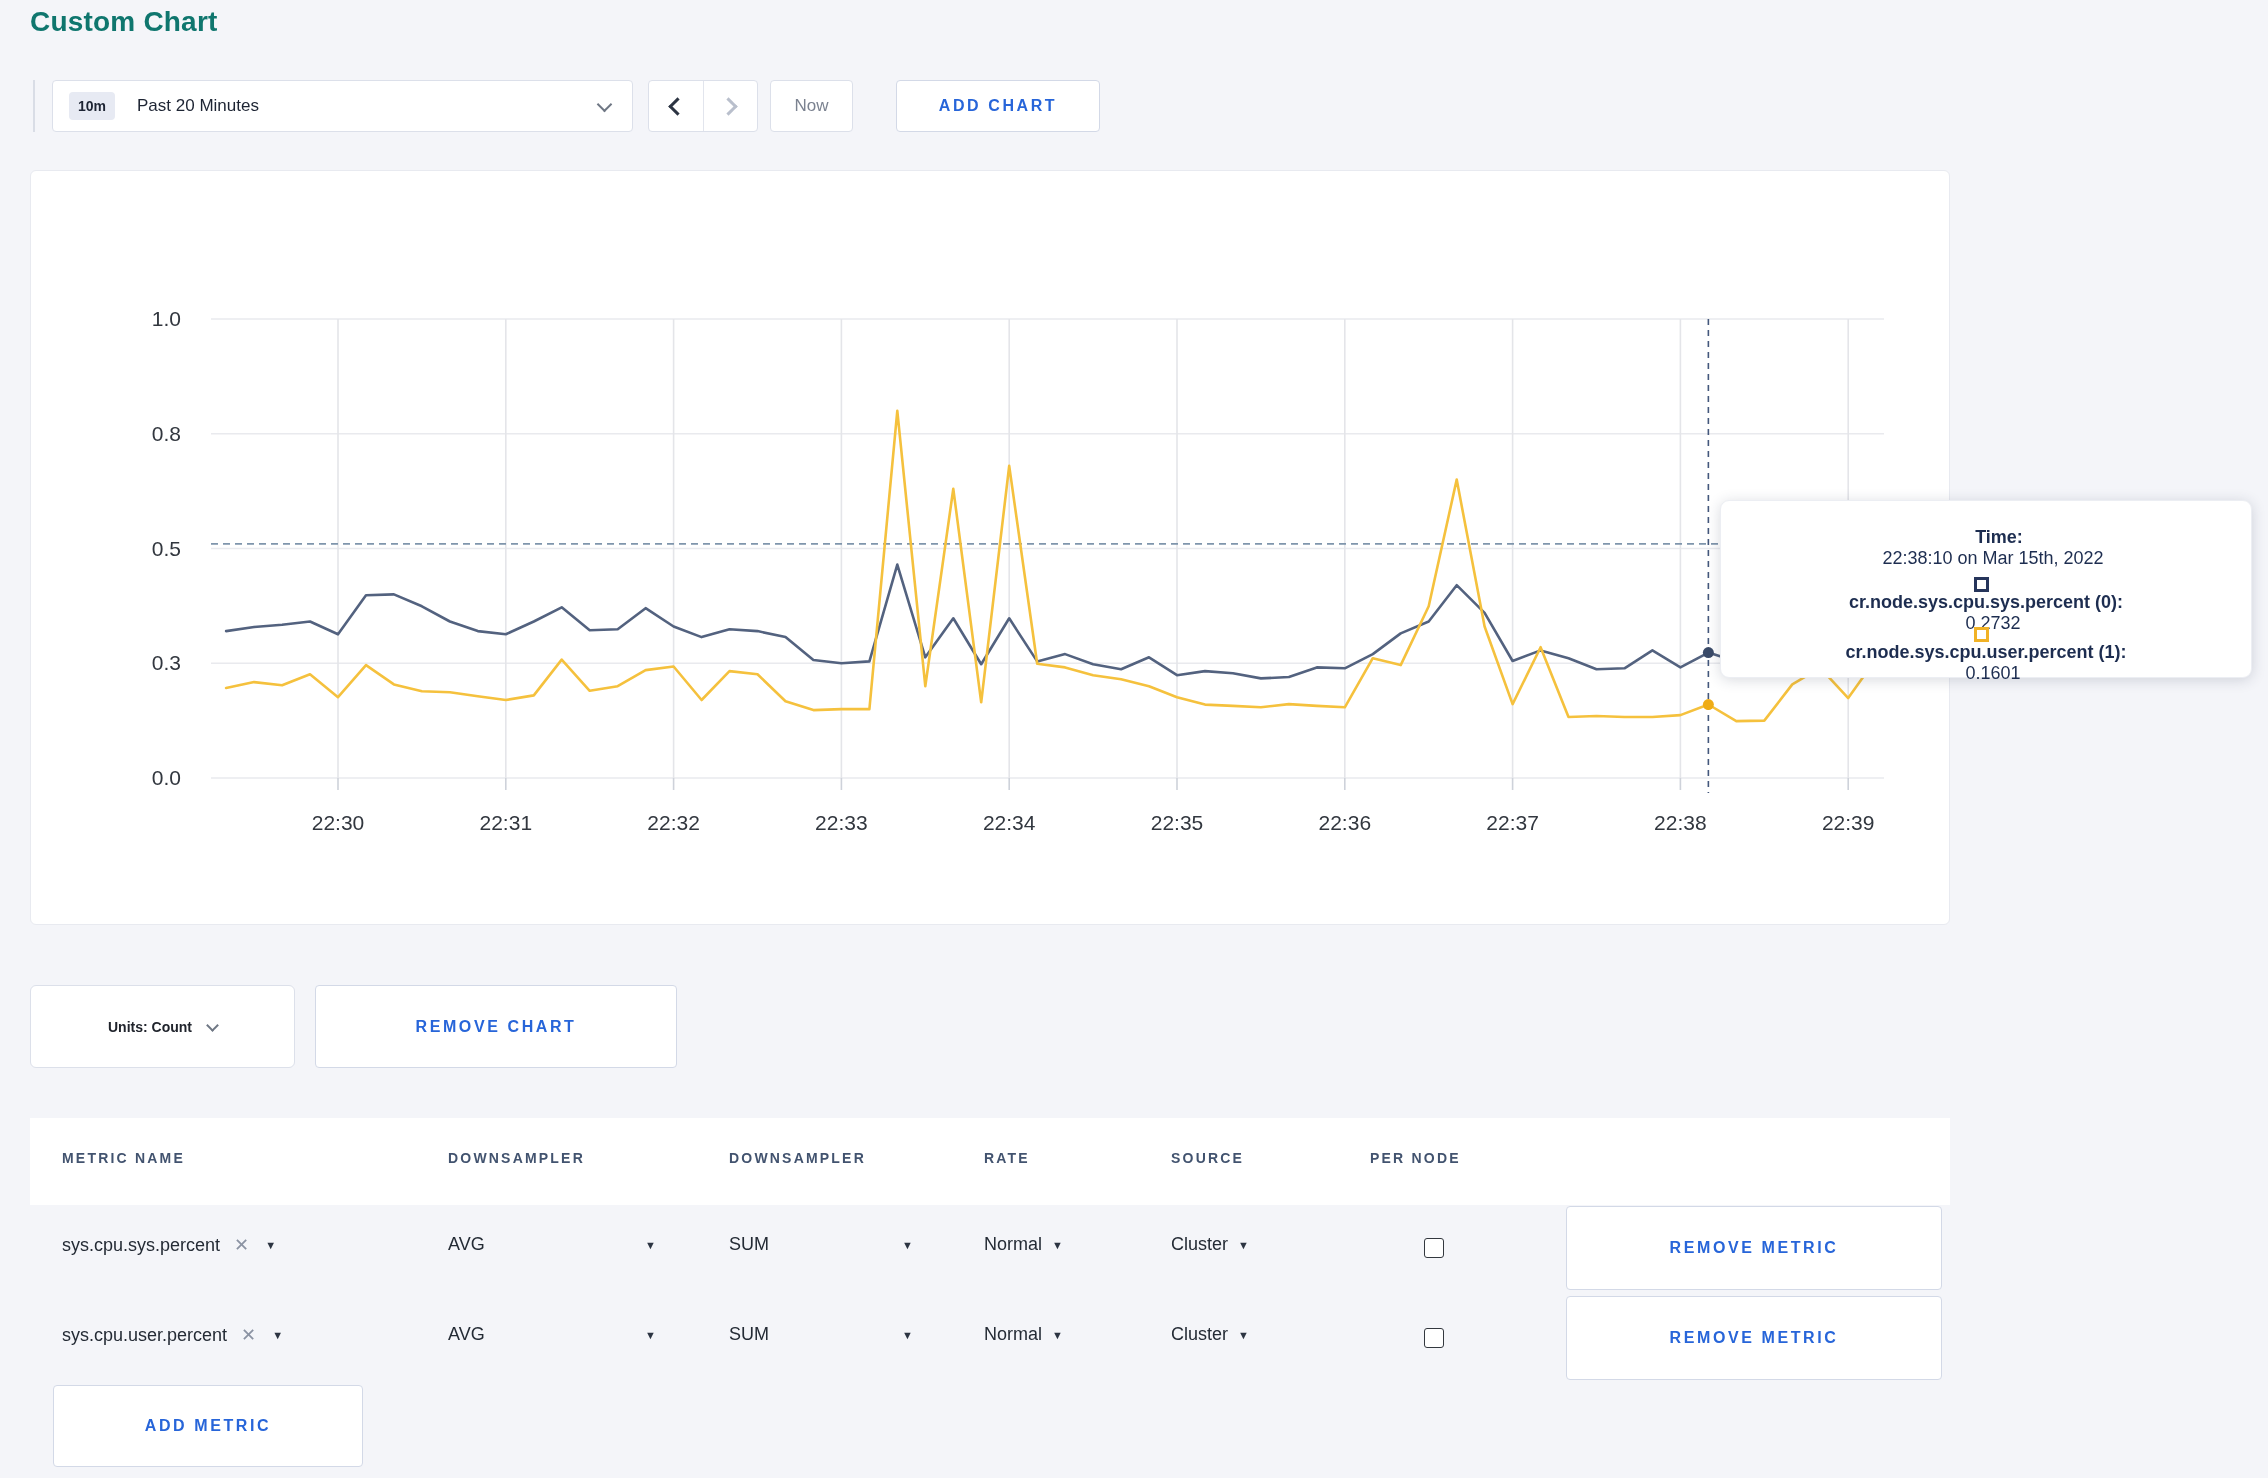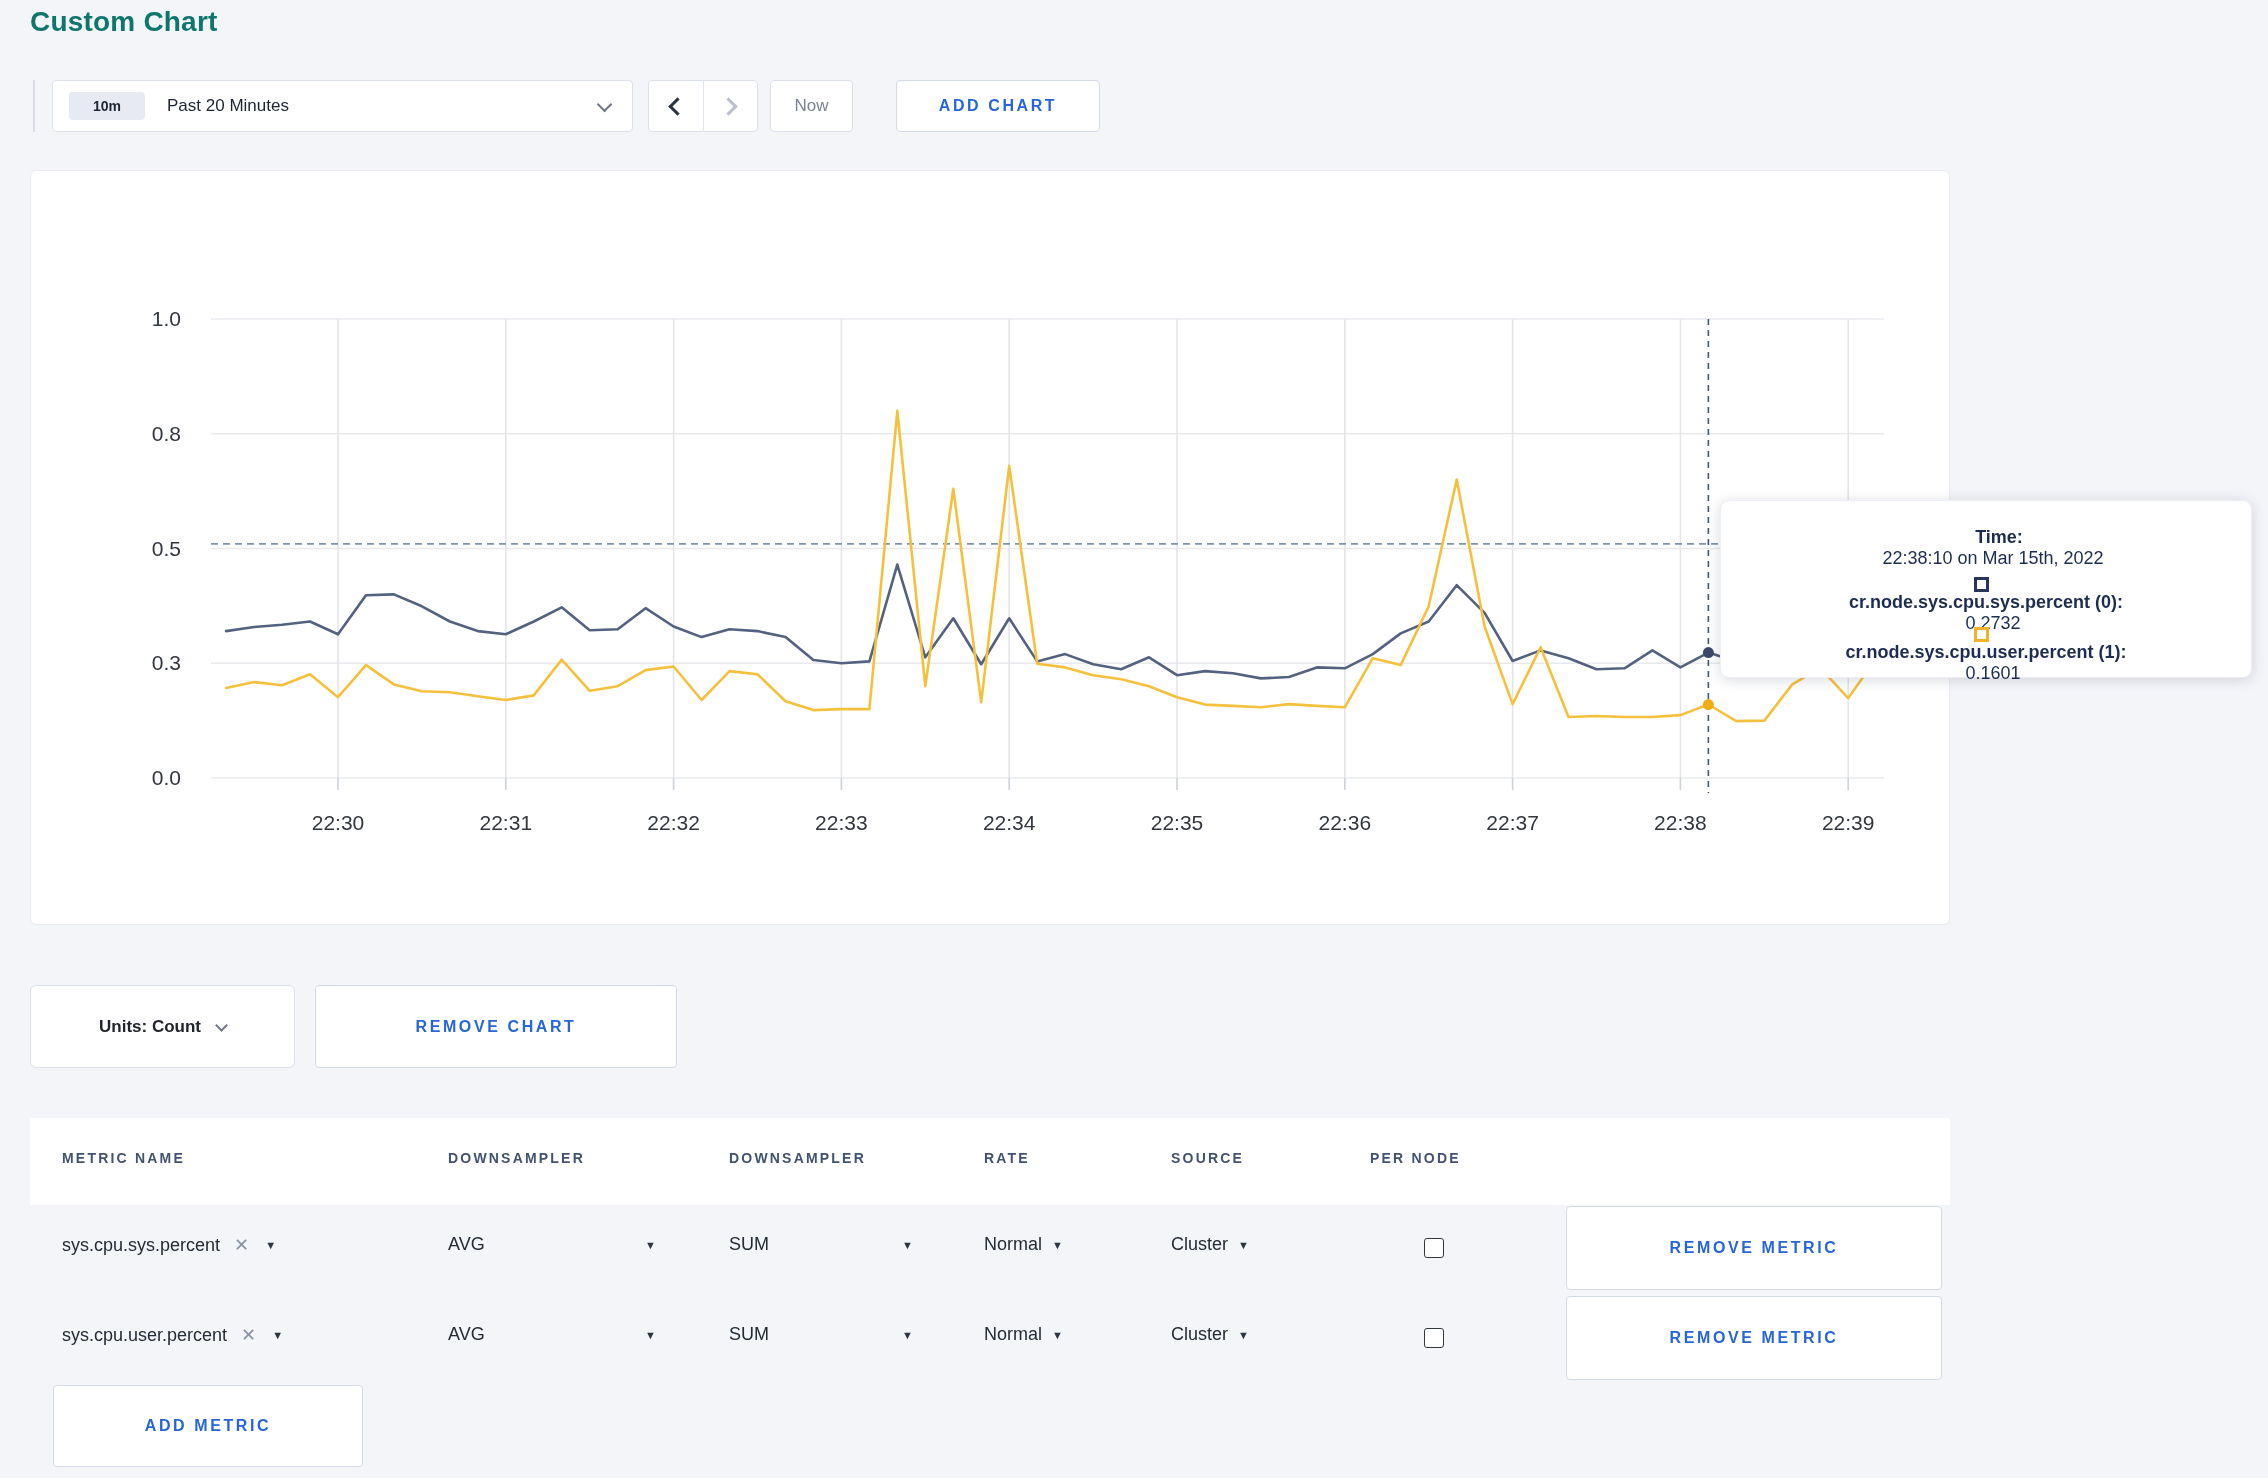--- a/index.html
+++ b/index.html
@@ -5,21 +5,21 @@
   * { margin:0; padding:0; box-sizing:border-box; }
   html,body { width:2268px; height:1478px; }
   body { background:#f4f5f9; font-family:"Liberation Sans", sans-serif; color:#242b35; position:relative; overflow:hidden; }
   .abs { position:absolute; }
 
   
   .page-title { left:30px; top:6px; font-size:28px; font-weight:600; color:#0f766e; letter-spacing:.2px; }
   .toolbar-divider { left:33px; top:80px; width:2px; height:52px; background:#d9dde6; }
   .btn { background:#fff; border:1px solid #dce0ea; border-radius:4px; display:flex; align-items:center; justify-content:center; cursor:pointer; }
   .time-select { left:52px; top:80px; width:581px; height:52px; justify-content:flex-start; padding:0 22px 0 16px; }
-  .tw-badge { background:#e7eaf3; border-radius:4px; font-size:14px; font-weight:bold; color:#1d2433; padding:6px 24px; }
+  .tw-badge { background:#e7eaf3; border-radius:4px; font-size:14px; font-weight:bold; color:#1d2433; padding:6px 9px; }
   .tw-label { font-size:17px; color:#1d2433; margin-left:22px; }
   .chev { width:11px; height:11px; border-left:2.5px solid #6f7784; border-bottom:2.5px solid #6f7784; transform:rotate(-45deg); }
   .time-select .chev { margin-left:auto; margin-top:-4px; }
   .arrows { left:648px; top:80px; width:110px; height:52px; padding:0; }
   .arrow-half { flex:1; height:100%; display:flex; align-items:center; justify-content:center; }
   .arrow-half + .arrow-half { border-left:1px solid #e2e5ed; }
   .chev-left  { width:13px; height:13px; border-left:3.5px solid #2c3442; border-bottom:3.5px solid #2c3442; transform:rotate(45deg); margin-left:4px; }
   .chev-right { width:13px; height:13px; border-left:3px solid #b9bfcc; border-bottom:3px solid #b9bfcc; transform:rotate(225deg); margin-right:4px; }
   .now-btn { left:770px; top:80px; width:83px; height:52px; font-size:17px; color:#7b8290; }
   .blue-btn { color:#2765d9; font-size:16px; font-weight:bold; letter-spacing:2.6px; border:1px solid #d3d9e7; }
@@ -33,21 +33,21 @@
   .tooltip { left:1720px; top:500px; width:532px; height:178px; background:#fff; border-radius:9px;
              box-shadow:0 2px 14px rgba(40,50,80,.18); border:1px solid #eceef3; z-index:5; padding:26px 24px 0 24px; }
   .tt-row { display:flex; align-items:center; height:34px; margin-bottom:16px; font-size:18px; color:#1d2d50;flex-direction:column; }
   .tt-time-label { font-weight:bold; margin-left:26px; }
   .tt-time-value { margin-left:14px; }
   .tt-swatch { width:15px; height:15px; border:3px solid; background:#fff; margin-right:10px; flex:none; }
   .tt-name { font-weight:bold; }
   .tt-val { margin-left:14px; }
 
   
-  .units-btn { left:30px; top:985px; width:265px; height:83px; border-radius:6px; font-size:17px; font-weight:bold; color:#20242c; gap:16px; }
+  .units-btn { left:30px; top:985px; width:265px; height:83px; border-radius:6px; font-size:14px; font-weight:bold; color:#20242c; gap:16px; }
   .units-btn .chev { width:9px; height:9px; margin-top:-3px; }
   .remove-chart { left:315px; top:985px; width:362px; height:83px; }
 
   
   .table-head-band { left:30px; top:1118px; width:1920px; height:87px; background:#fff; }
   .th { position:absolute; top:1150px; font-size:14px; font-weight:bold; letter-spacing:2.2px; color:#42536f; }
   .cell { position:absolute; display:flex; align-items:center; font-size:18px; color:#242b35; }
   .x-icon { color:#8b93a3; font-size:18px; margin-left:14px; cursor:pointer; }
   .caret { font-size:11px; color:#2c3442; cursor:pointer; }
   .metric-cell .caret { margin-left:16px; }

